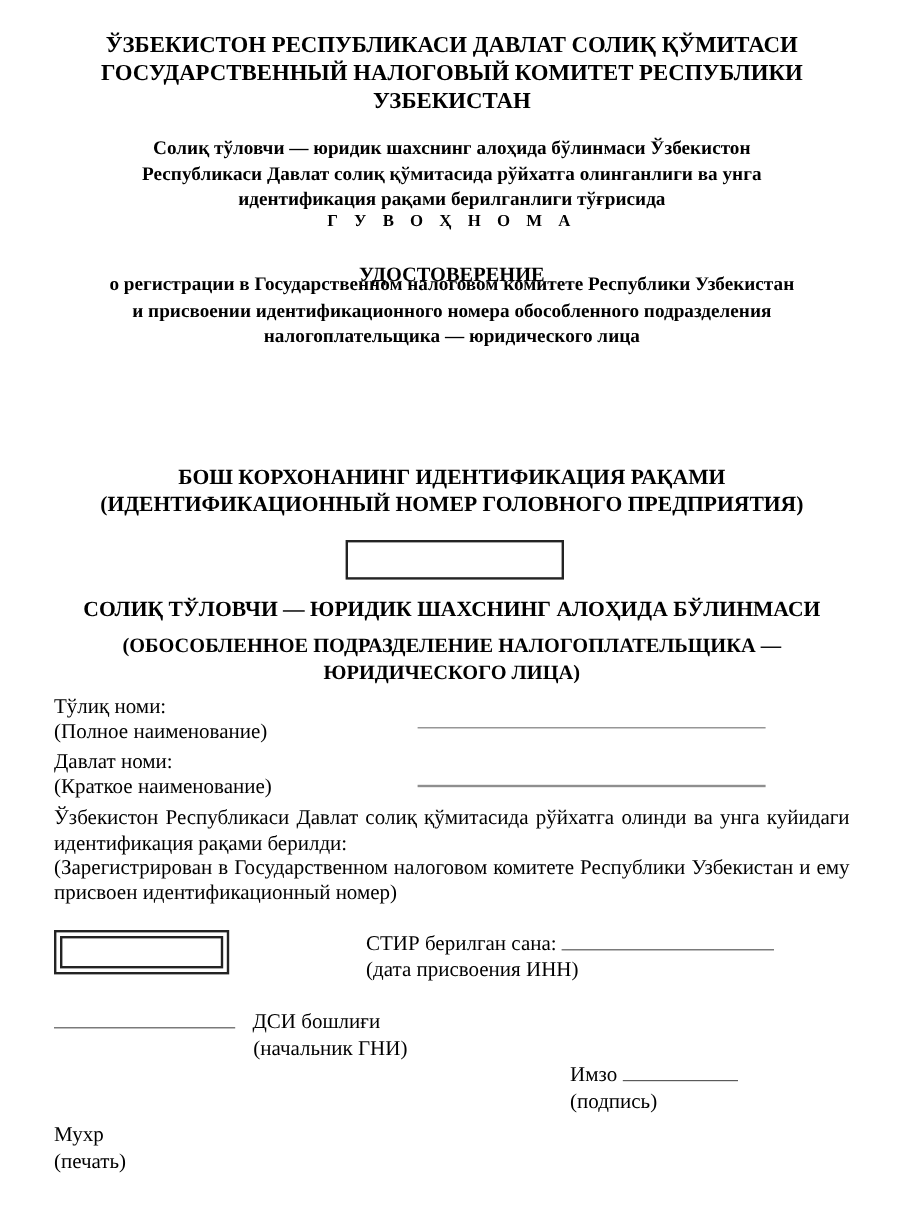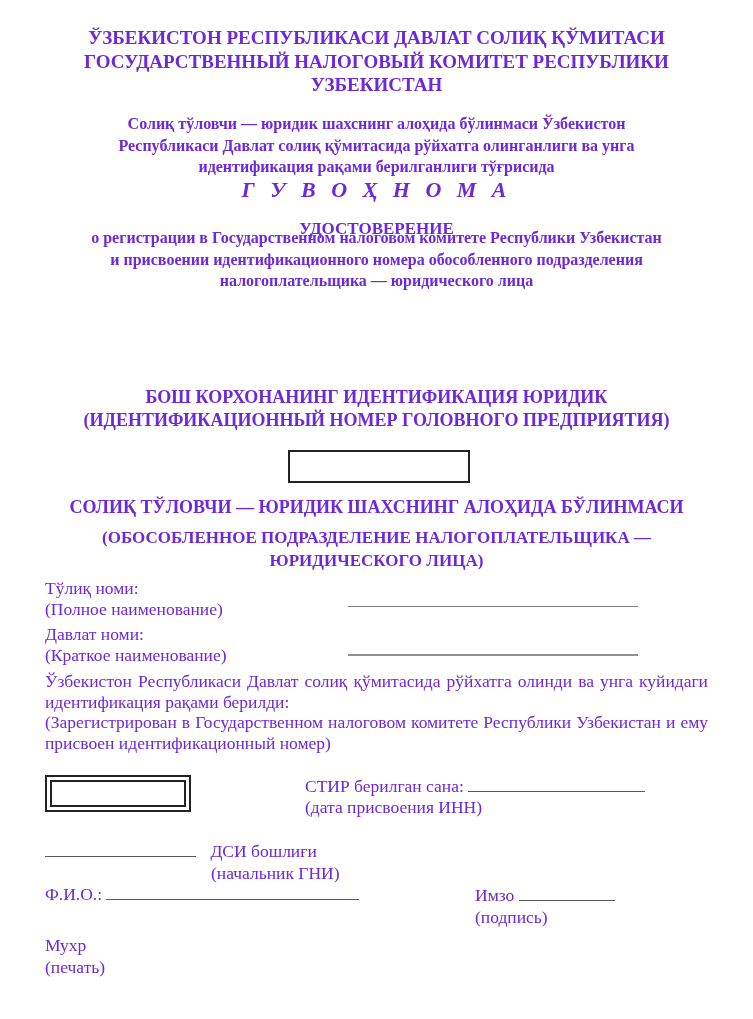--- a/index.html
+++ b/index.html
@@ -2,31 +2,31 @@
 <html><head>
 <meta charset="utf-8">
 <style>
   html, body { margin: 0; padding: 0; background: #ffffff; }
   .page {
     position: relative;
     width: 753px;
     height: 1019px;
     background: #ffffff;
     font-family: "Liberation Serif", "DejaVu Serif", serif;
-    color: #6d28d9;
+    color: #000000;
     overflow: hidden;
   }
   .abs { position: absolute; }
   .center { left: 0; width: 753px; text-align: center; }
   .pre { white-space: pre-line; }
   .b { font-weight: bold; }
 
   .committee   { top: 26px;  font-size: 19px;   line-height: 23.5px; }
   .subtitle-uz { top: 113px; font-size: 16px;   line-height: 21.5px; }
-  .guvohnoma   { top: 177px; font-size: 22px;   letter-spacing: 5px; font-style: italic; }
+  .guvohnoma   { top: 177px; font-size: 14px;   letter-spacing: 5px; }
   .udost       { top: 219px; font-size: 17px; }
   .about-ru    { top: 227px; font-size: 16px;   line-height: 21.5px; }
   .h-name      { top: 324px; font-size: 18px;   line-height: 22.5px; }
   .h-id        { top: 386px; font-size: 18px;   line-height: 22.5px; }
   .subdiv-uz   { top: 497px; font-size: 18px; }
   .subdiv-ru   { top: 527px; font-size: 17px;   line-height: 22.5px; }
 
   .id-box {
     left: 288px; top: 450px; width: 182px; height: 33px;
     border: 2px solid #232323; box-sizing: border-box; background: #ffffff;
@@ -83,21 +83,21 @@
   <div class="abs center b guvohnoma">Г У В О Ҳ Н О М А</div>
 
   <div class="abs center b udost">УДОСТОВЕРЕНИЕ</div>
 
   <div class="abs center pre b about-ru">о регистрации в Государственном налоговом комитете Республики Узбекистан
 и присвоении идентификационного номера обособленного подразделения
 налогоплательщика — юридического лица</div>
 
 
   <div class="abs center b h-id">
-    <div>БОШ КОРХОНАНИНГ ИДЕНТИФИКАЦИЯ ЮРИДИК</div>
+    <div>БОШ КОРХОНАНИНГ ИДЕНТИФИКАЦИЯ РАҚАМИ</div>
     <div>(ИДЕНТИФИКАЦИОННЫЙ НОМЕР ГОЛОВНОГО ПРЕДПРИЯТИЯ)</div>
   </div>
 
   <div class="abs id-box"></div>
 
   <div class="abs center pre b subdiv-ru">(ОБОСОБЛЕННОЕ ПОДРАЗДЕЛЕНИЕ НАЛОГОПЛАТЕЛЬЩИКА —
 ЮРИДИЧЕСКОГО ЛИЦА)</div>
 
   <div class="abs center b subdiv-uz">СОЛИҚ ТЎЛОВЧИ — ЮРИДИК ШАХСНИНГ АЛОҲИДА БЎЛИНМАСИ</div>
 
@@ -122,24 +122,20 @@
     <span class="fill-line w177"></span>
     <div>(дата присвоения ИНН)</div>
   </div>
 
   <div class="abs dsi">
     <span class="fill-line w151"></span>
     <span class="lbl">ДСИ бошлиғи</span>
     <span class="sub">(начальник ГНИ)</span>
   </div>
 
-  <div class="abs fio">
-    <span>Ф.И.О.:</span>
-    <span class="fill-line w253"></span>
-  </div>
 
   <div class="abs imzo">
     <span>Имзо</span>
     <span class="fill-line w96"></span>
     <div>(подпись)</div>
   </div>
 
   <div class="abs pre seal">Мухр
 (печать)</div>
 

